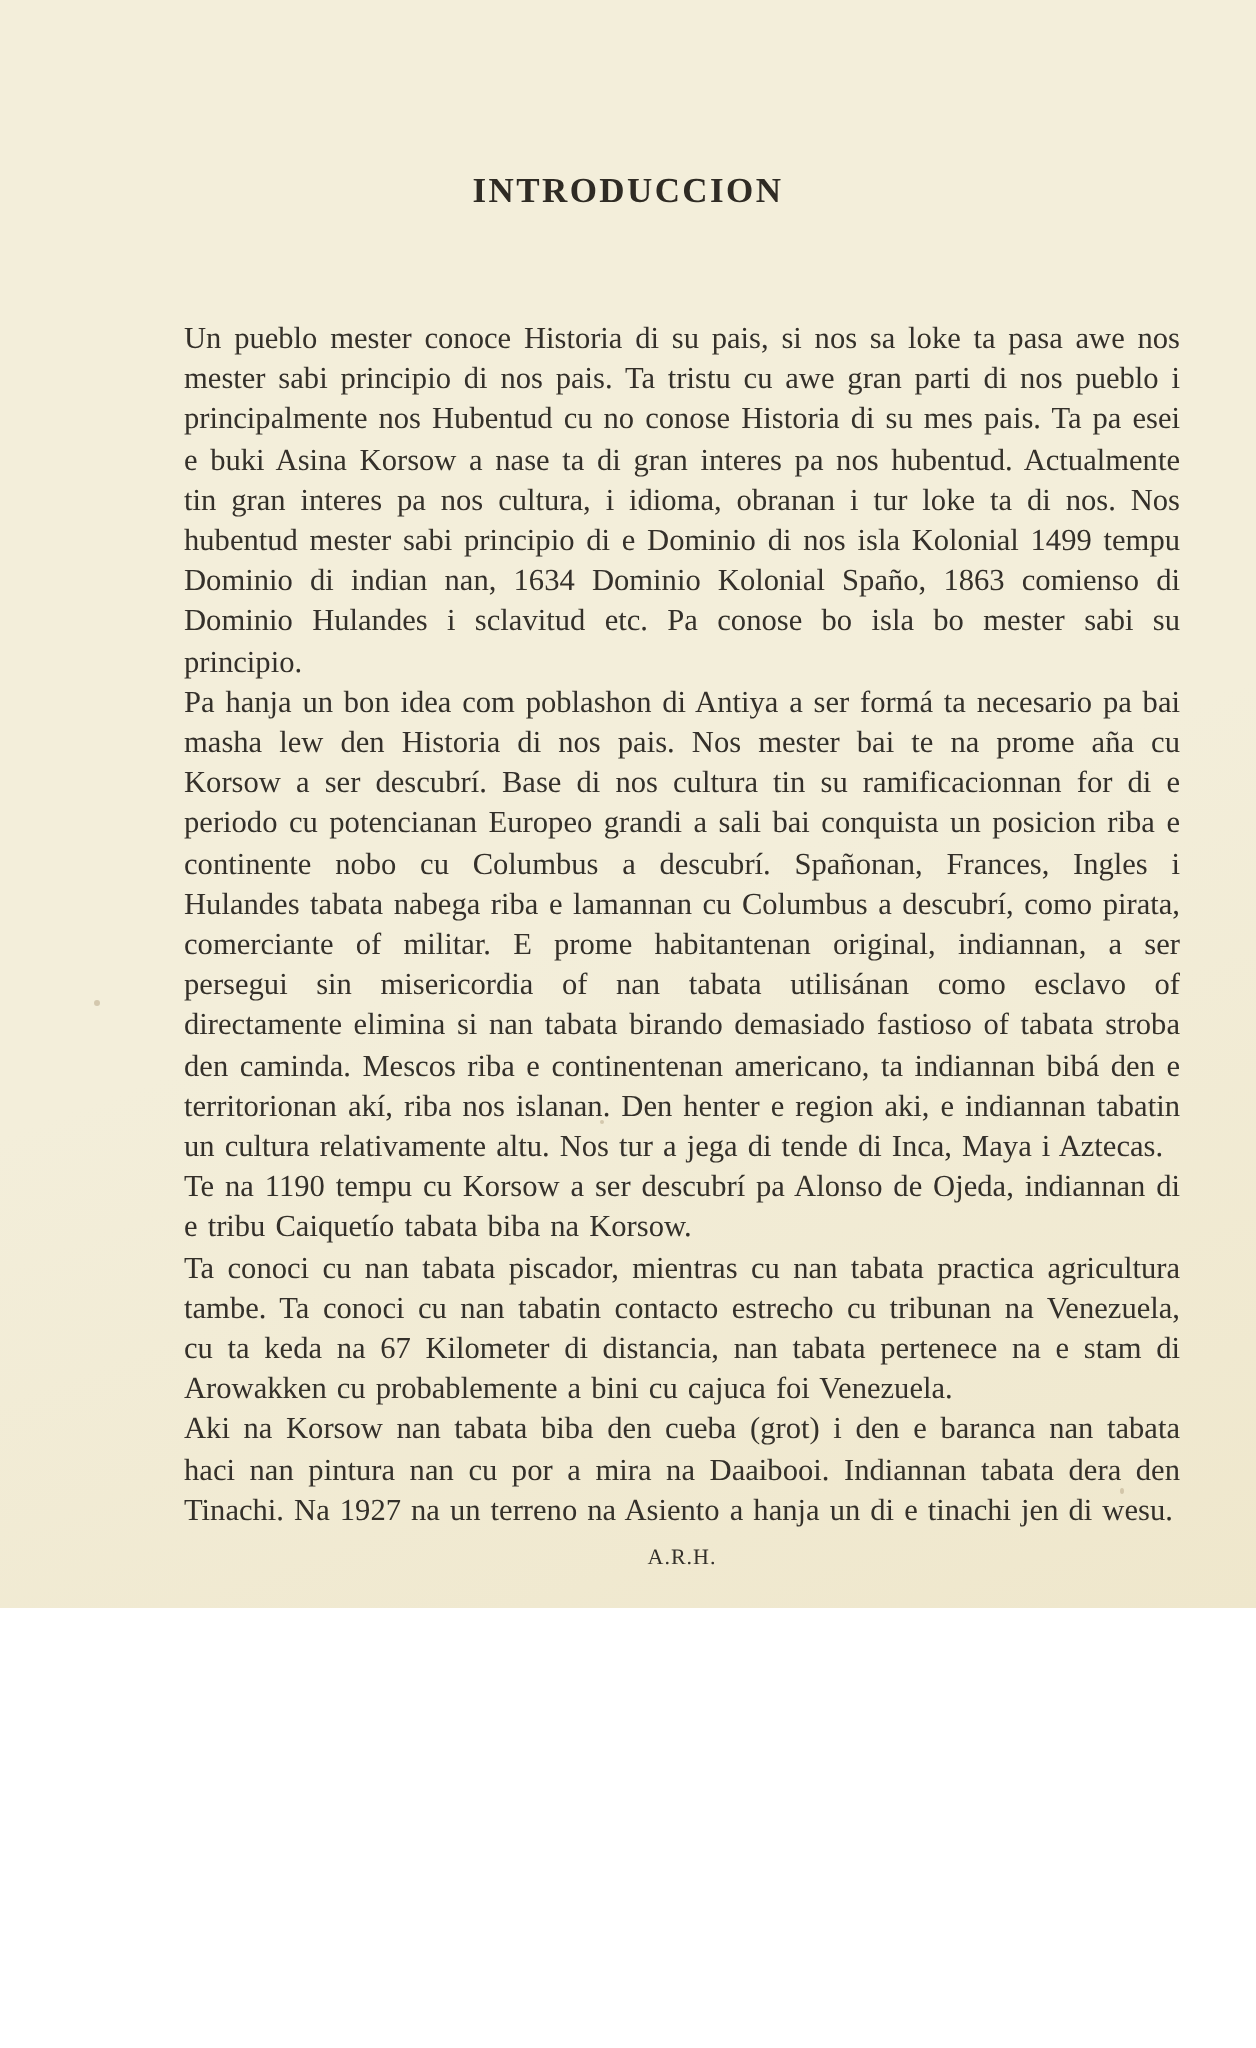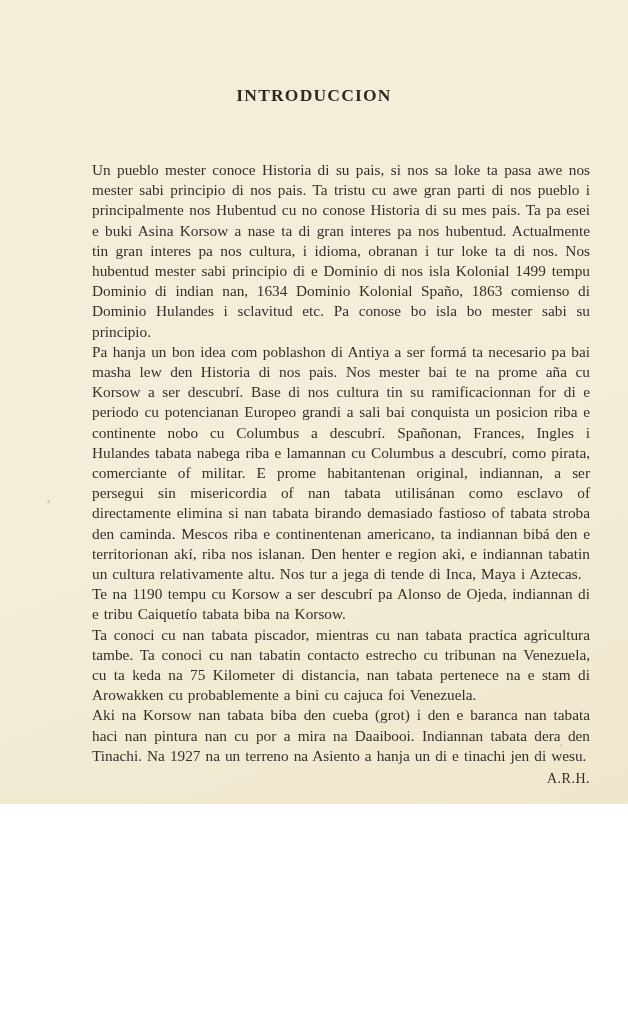--- a/index.html
+++ b/index.html
@@ -37,22 +37,22 @@
     line-height:20.2px;
     text-align:justify;
     margin-left:24px;
   }
   .para{
     margin:0;
     word-spacing:1.2px;
   }
   .signature{
     margin-top:3px;
-    text-align:right;
-    font-size:14px;
+    text-align:center;
+    font-size:11px;
     letter-spacing:0.5px;
   }
   .page-number{
     position:absolute;
     left:551px;top:961px;
     font-size:15.5px;
     color:#3a352d;
   }
   .speck{
     position:absolute;
@@ -68,21 +68,21 @@
 <body>
 
 <div class="page">
 
   <h1 class="title">INTRODUCCION</h1>
 
   <div class="body-text">
     <p class="para">Un pueblo mester conoce Historia di su pais, si nos sa loke ta pasa awe nos mester sabi principio di nos pais. Ta tristu cu awe gran parti di nos pueblo i principalmente nos Hubentud cu no conose Historia di su mes pais. Ta pa esei e buki Asina Korsow a nase ta di gran interes pa nos hubentud. Actualmente tin gran interes pa nos cultura, i idioma, obranan i tur loke ta di nos. Nos hubentud mester sabi principio di e Dominio di nos isla Kolonial 1499 tempu Dominio di indian nan, 1634 Dominio Kolonial Spaño, 1863 comienso di Dominio Hulandes i sclavitud etc. Pa conose bo isla bo mester sabi su principio.</p>
     <p class="para">Pa hanja un bon idea com poblashon di Antiya a ser formá ta necesario pa bai masha lew den Historia di nos pais. Nos mester bai te na prome aña cu Korsow a ser descubrí. Base di nos cultura tin su ramificacionnan for di e periodo cu potencianan Europeo grandi a sali bai conquista un posicion riba e continente nobo cu Columbus a descubrí. Spañonan, Frances, Ingles i Hulandes tabata nabega riba e lamannan cu Columbus a descubrí, como pirata, comerciante of militar. E prome habitantenan original, indiannan, a ser persegui sin misericordia of nan tabata utilisánan como esclavo of directamente elimina si nan tabata birando demasiado fastioso of tabata stroba den caminda. Mescos riba e continentenan americano, ta indiannan bibá den e territorionan akí, riba nos islanan. Den henter e region aki, e indiannan tabatin un cultura relativamente altu. Nos tur a jega di tende di Inca, Maya i Aztecas.</p>
     <p class="para">Te na 1190 tempu cu Korsow a ser descubrí pa Alonso de Ojeda, indiannan di e tribu Caiquetío tabata biba na Korsow.</p>
-    <p class="para">Ta conoci cu nan tabata piscador, mientras cu nan tabata practica agricultura tambe. Ta conoci cu nan tabatin contacto estrecho cu tribunan na Venezuela, cu ta keda na 75 Kilometer di distancia, nan tabata pertenece na e stam di Arowakken cu probablemente a bini cu cajuca foi Venezuela.</p>
+    <p class="para">Ta conoci cu nan tabata piscador, mientras cu nan tabata practica agricultura tambe. Ta conoci cu nan tabatin contacto estrecho cu tribunan na Venezuela, cu ta keda na 67 Kilometer di distancia, nan tabata pertenece na e stam di Arowakken cu probablemente a bini cu cajuca foi Venezuela.</p>
     <p class="para">Aki na Korsow nan tabata biba den cueba (grot) i den e baranca nan tabata haci nan pintura nan cu por a mira na Daaibooi. Indiannan tabata dera den Tinachi. Na 1927 na un terreno na Asiento a hanja un di e tinachi jen di wesu.</p>
 
     <div class="signature">A.R.H.</div>
   </div>
 
   <div class="page-number">3</div>
 
   <div class="speck s1"></div>
   <div class="speck s2"></div>
   <div class="speck s3"></div>

